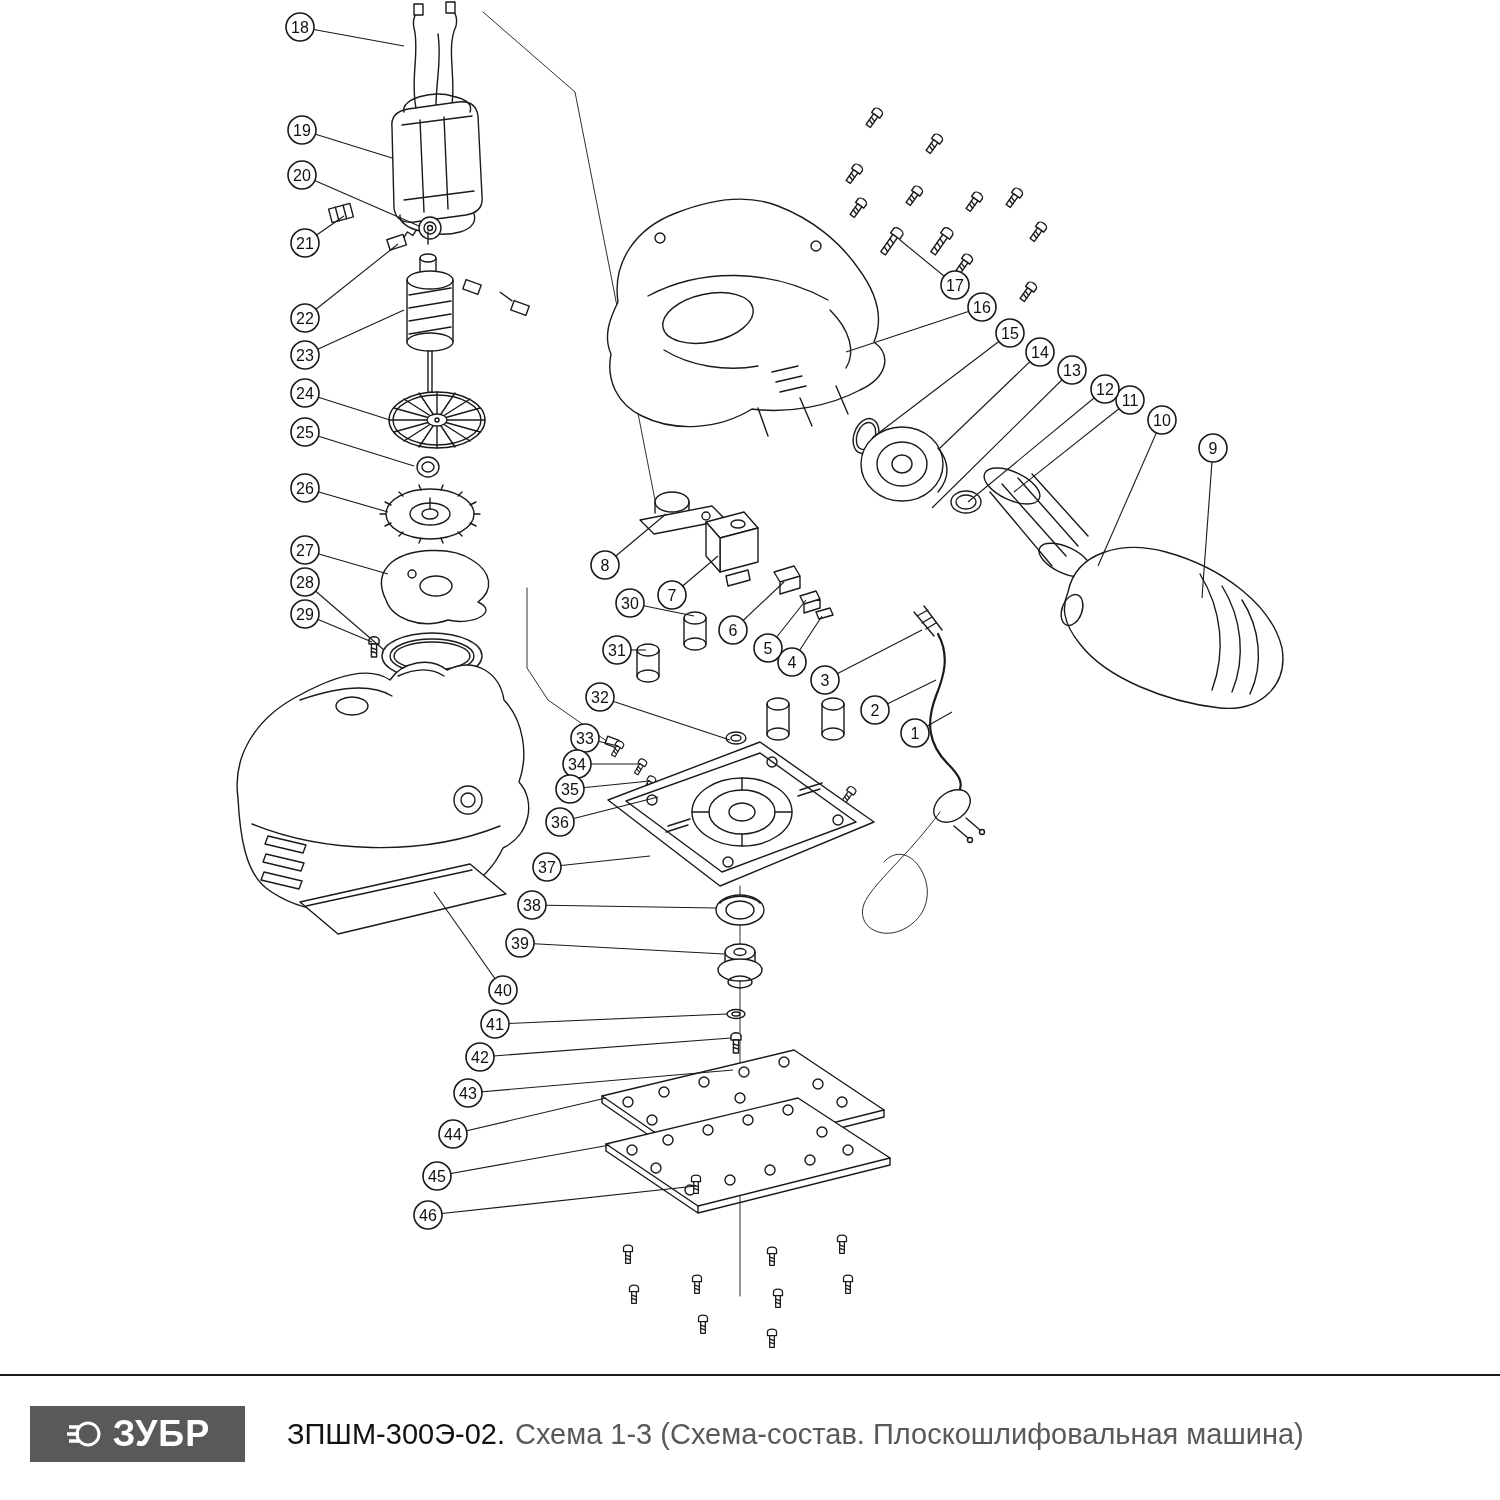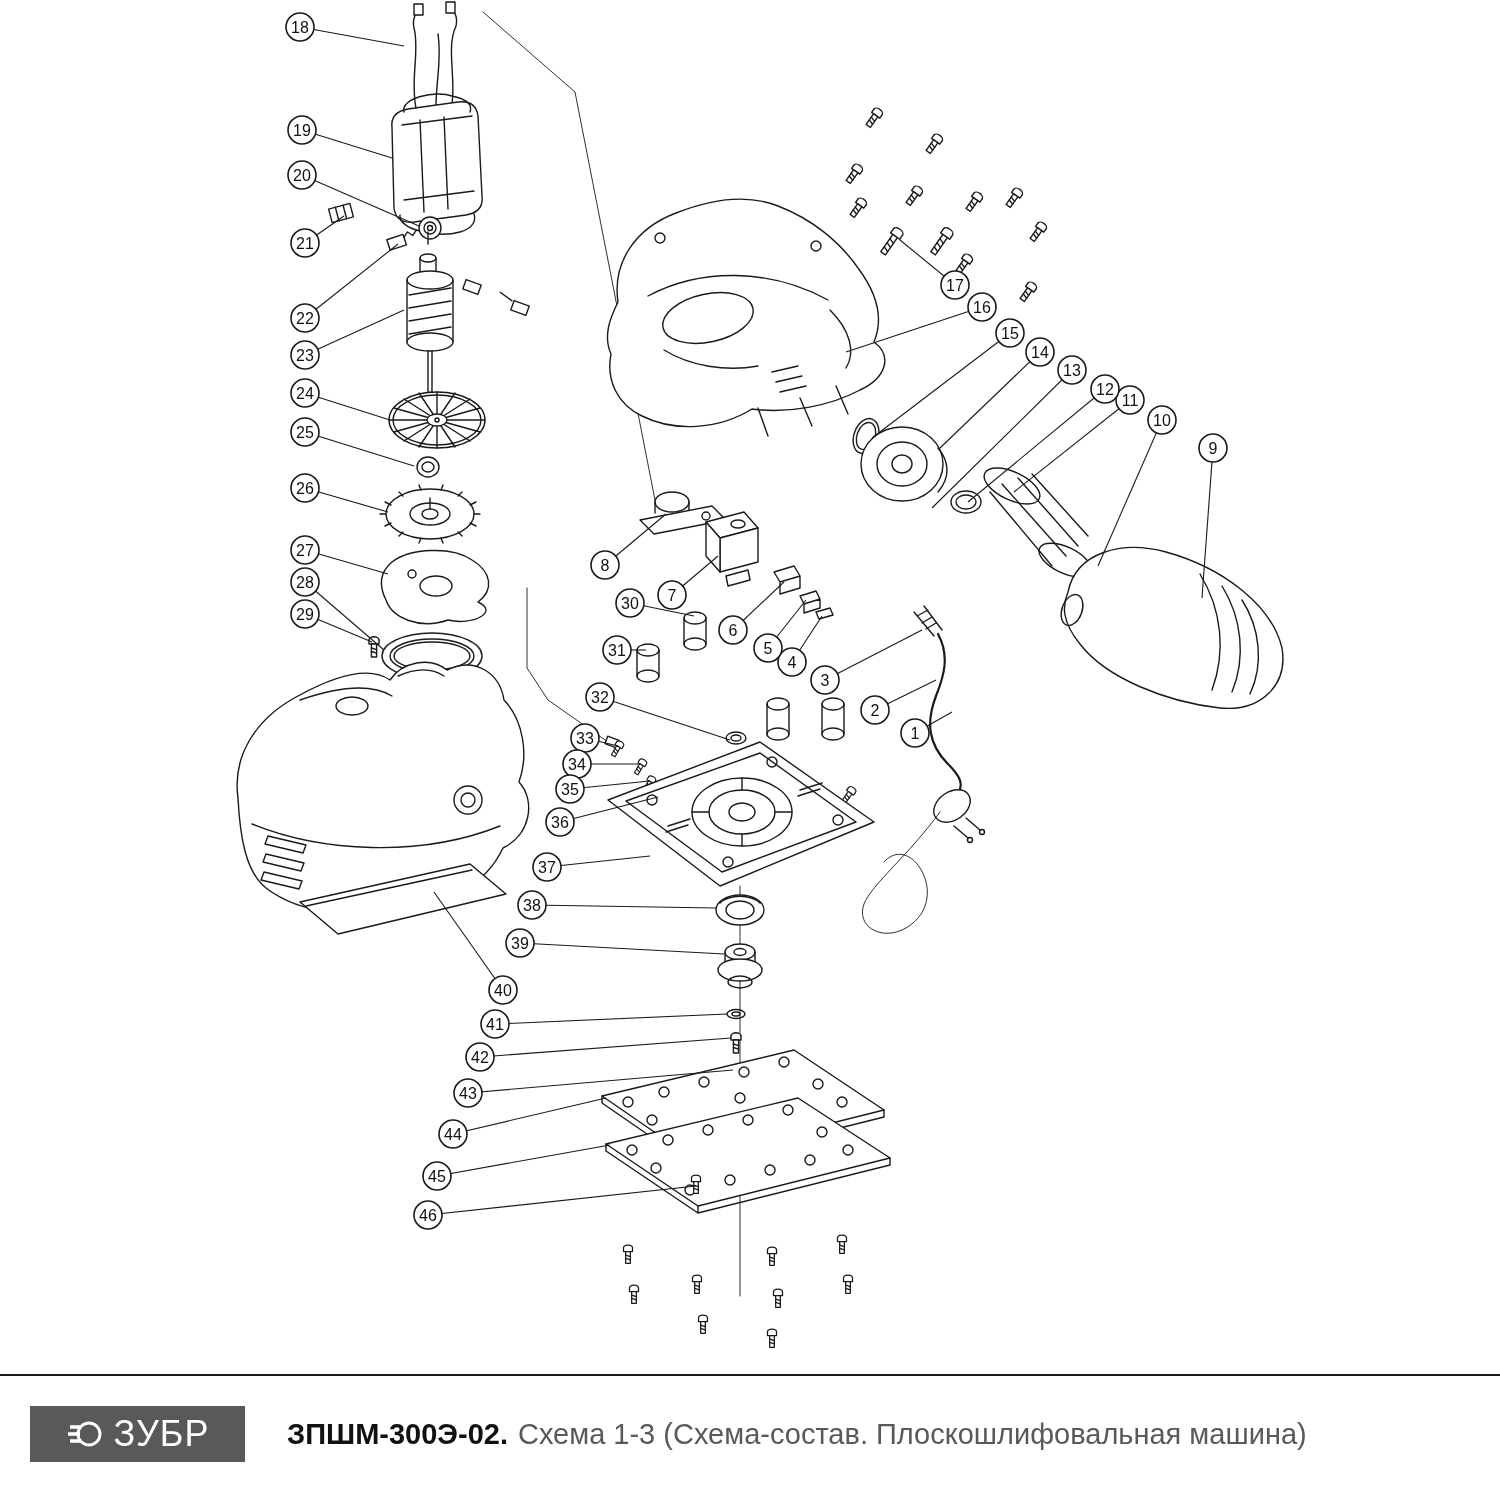--- a/index.html
+++ b/index.html
@@ -9,23 +9,23 @@
   .art{stroke:#1a1a1a;stroke-width:1.4;fill:none;stroke-linecap:round;stroke-linejoin:round;}
   .fillw{fill:#fff;}
   .thin{stroke-width:0.9;}
   .thick{stroke-width:2.2;}
   .leader{stroke:#1a1a1a;stroke-width:1.1;fill:none;}
   .callout-circle{fill:#fff;stroke:#1a1a1a;stroke-width:1.6;}
   .callout-num{font-size:16px;fill:#111;text-anchor:middle;}
   .footer-rule{position:absolute;left:0;top:1374px;width:1500px;height:2px;background:#1a1a1a;}
   .footer-row{position:absolute;left:30px;top:1406px;display:flex;align-items:center;gap:42px;}
   .brand-box{width:215px;height:56px;background:#58595b;display:flex;align-items:center;justify-content:center;gap:8px;}
-  .brand-text{color:#fff;font-weight:normal;font-size:36px;letter-spacing:1px;}
+  .brand-text{color:#fff;font-weight:bold;font-size:36px;letter-spacing:1px;}
   .footer-caption{font-size:29px;white-space:nowrap;}
-  .model{font-weight:bold;color:#111;}
+  .model{font-weight:normal;color:#111;}
   .caption{color:#58595b;margin-left:10px;}
 </style>
 </head>
 <body>
 
 <div id="stage">
 <svg id="diagram" viewBox="0 0 1500 1500" width="1500" height="1500">
   <defs>
     <g id="screw-sm">
       <ellipse cx="0" cy="0" rx="5" ry="3.2" fill="#fff"></ellipse>

